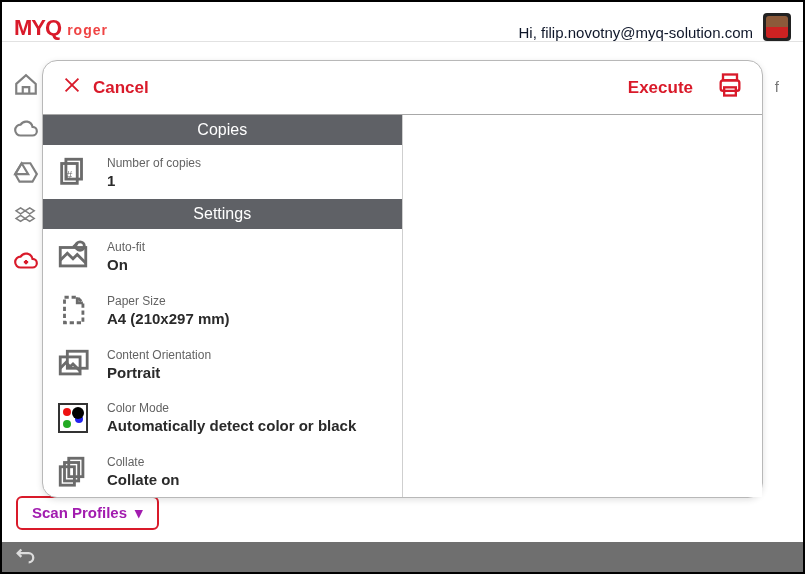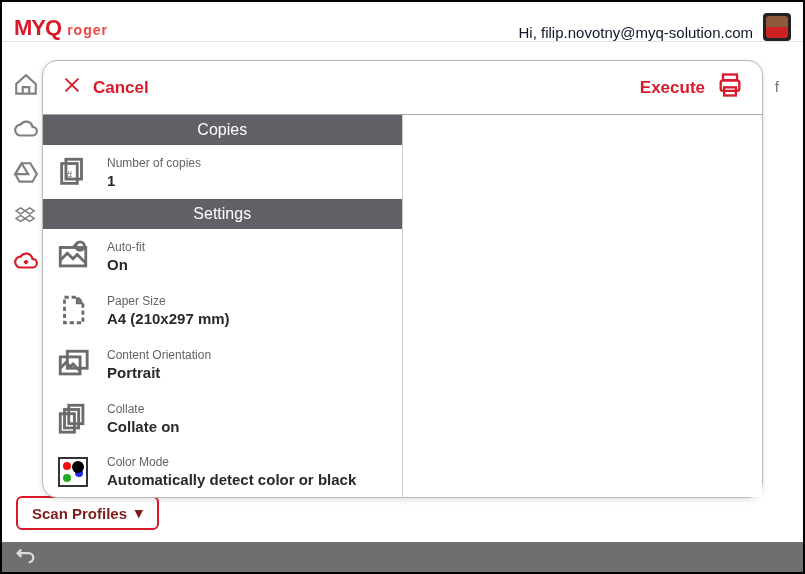--- a/index.html
+++ b/index.html
@@ -29,42 +29,42 @@
 
   .bg-footer {
     position: absolute; left: 0; right: 0; bottom: 0; height: 30px;
     background: #6f6f6f; display: flex; align-items: center; padding: 0 12px;
   }
   .bg-footer svg { width: 22px; height: 22px; stroke: #dcdcdc; fill: none; stroke-width: 2.5; }
 
   .scan-profiles {
     position: absolute; left: 14px; bottom: 42px;
     border: 2px solid #d91a2a; border-radius: 6px;
-    padding: 6px 14px; color: #7f1d1d; font-size: 15px; font-weight: 600;
-    display: flex; align-items: center; gap: 8px;
+    padding: 6px 14px; color: #a21caf; font-size: 15px; font-weight: 600;
+    display: flex; gap: 8px;
   }
   .bg-content-hint {
     position: absolute; right: 24px; top: 76px; color: #777; font-size: 15px;
   }
 
   
   .modal {
     position: absolute; left: 40px; top: 40px; right: 40px; bottom: 74px;
     background: #fff; border: 1px solid #b8b8b8; border-radius: 15px;
     display: flex; flex-direction: column;
     box-shadow: 0 2px 6px rgba(0,0,0,0.12);
     margin-top: 18px;
   }
   .modal-header {
     height: 54px; display: flex; align-items: center; padding: 0 18px;
     border-bottom: 1px solid #a8a8a8;
   }
   .cancel { display: flex; align-items: center; gap: 10px; color: #d91a2a; font-weight: 700; font-size: 17px; cursor: pointer; }
   .cancel svg { width: 22px; height: 22px; stroke: #d91a2a; stroke-width: 2; fill: none; }
-  .execute { margin-left: auto; display: flex; align-items: center; gap: 11px; color: #d91a2a; font-weight: 700; font-size: 17px; cursor: pointer; }
+  .execute { margin-left: auto; display: flex; align-items: center; gap: 23px; color: #d91a2a; font-weight: 700; font-size: 17px; cursor: pointer; }
   .execute svg { width: 28px; height: 28px; stroke: #d91a2a; stroke-width: 2; fill: none; }
 
   .modal-body { flex: 1; display: flex; overflow: hidden; }
   .left-pane { width: 50%; border-right: 1px solid #cfcfcf; overflow-y: auto; }
   .right-pane { width: 50%; background: #fff; }
 
   .section-hdr {
     background: #5f6166; color: #fff; font-size: 16px; text-align: center;
     padding: 6px 12px;
   }
@@ -218,45 +218,45 @@
               </svg>
           </div>
           <div class="txt">
             <span class="label">Content Orientation</span>
             <span class="value">Portrait</span>
           </div>
         </div>
 
         <div class="row">
           <div class="iconbox">
-            <svg viewBox="0 0 24 24">
-                <rect x="9" y="3" width="10" height="13"></rect>
-                <rect x="6" y="6" width="10" height="13"></rect>
-                <rect x="3" y="9" width="10" height="13"></rect>
-              </svg>
-          </div>
-          <div class="txt">
-            <span class="label">Collate</span>
-            <span class="value">Collate on</span>
-          </div>
-        </div>
-
-        <div class="row">
-          <div class="iconbox">
             <div class="color-swatch">
                 <span class="d d1"></span>
                 <span class="d d2"></span>
                 <span class="d d3"></span>
                 <span class="d d4"></span>
               </div>
           </div>
           <div class="txt">
             <span class="label">Color Mode</span>
             <span class="value">Automatically detect color or black</span>
           </div>
         </div>
 
+        <div class="row">
+          <div class="iconbox">
+            <svg viewBox="0 0 24 24">
+                <rect x="9" y="3" width="10" height="13"></rect>
+                <rect x="6" y="6" width="10" height="13"></rect>
+                <rect x="3" y="9" width="10" height="13"></rect>
+              </svg>
+          </div>
+          <div class="txt">
+            <span class="label">Collate</span>
+            <span class="value">Collate on</span>
+          </div>
+        </div>
+
       </div>
       <div class="right-pane"></div>
     </div>
   </div>
 
 </div>
 
 </body></html>

